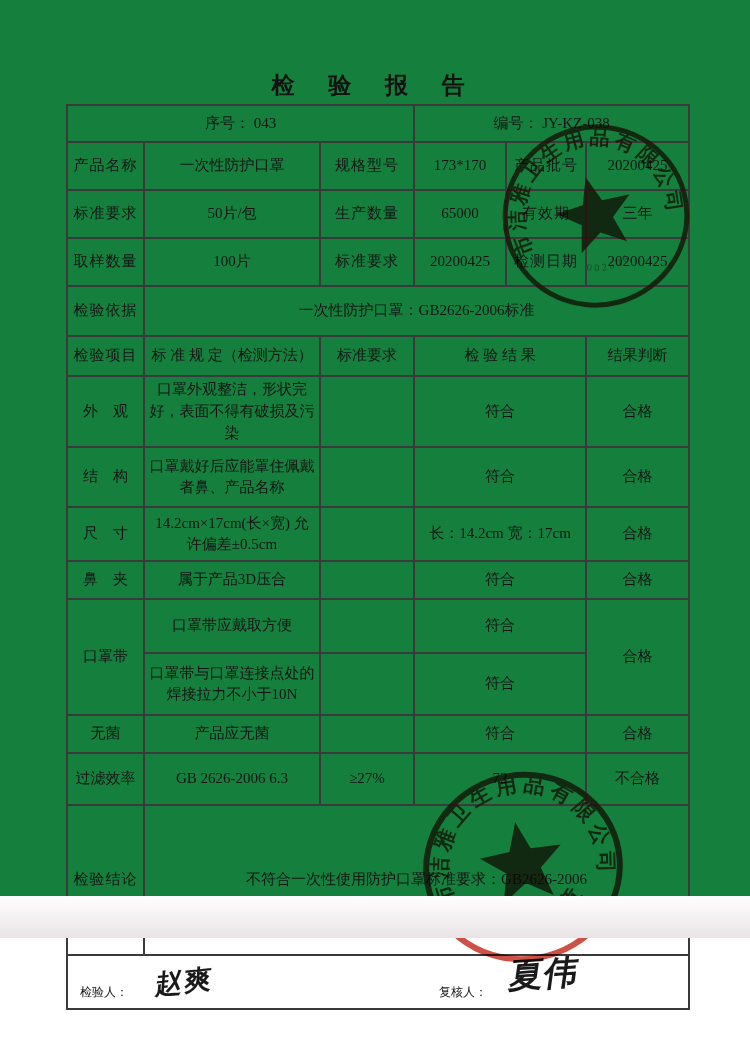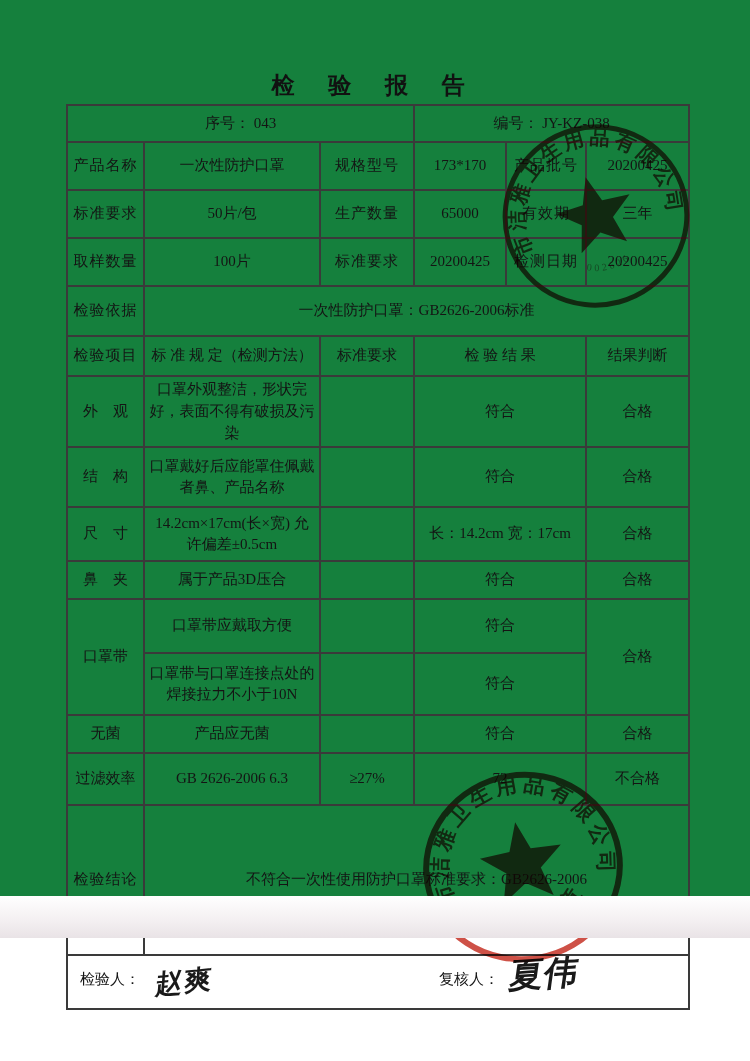--- a/index.html
+++ b/index.html
@@ -30,21 +30,21 @@
     font-size:15px;color:#141414;
     text-align:center;vertical-align:middle;
     padding:2px 4px;line-height:1.45;
     overflow:hidden;
   }
   td.lft{text-align:left;padding-left:12px;}
   td.label{letter-spacing:1px;}
   td.std{font-size:14.5px;padding:2px 10px;}
   .conclusion-cell{font-size:15.5px;}
   .sig-cell{position:relative;height:48px;}
-  .sig-label{position:absolute;font-size:15px;top:13px;}
+  .sig-label{position:absolute;font-size:12px;top:28px;}
   .sig-label.inspector{left:12px;}
   .sig-label.reviewer{left:371px;}
   .signature{
     position:absolute;font-weight:bold;color:#1a1a1a;
     transform-origin:left bottom;
   }
   .signature.inspector{
     left:86px;top:10px;font-size:27px;
     transform:rotate(-6deg) skewX(-10deg);
     letter-spacing:2px;

